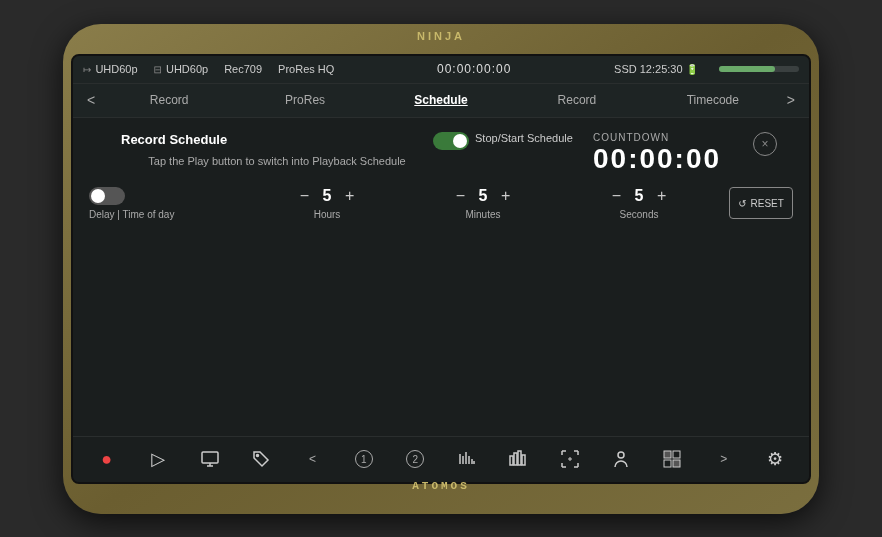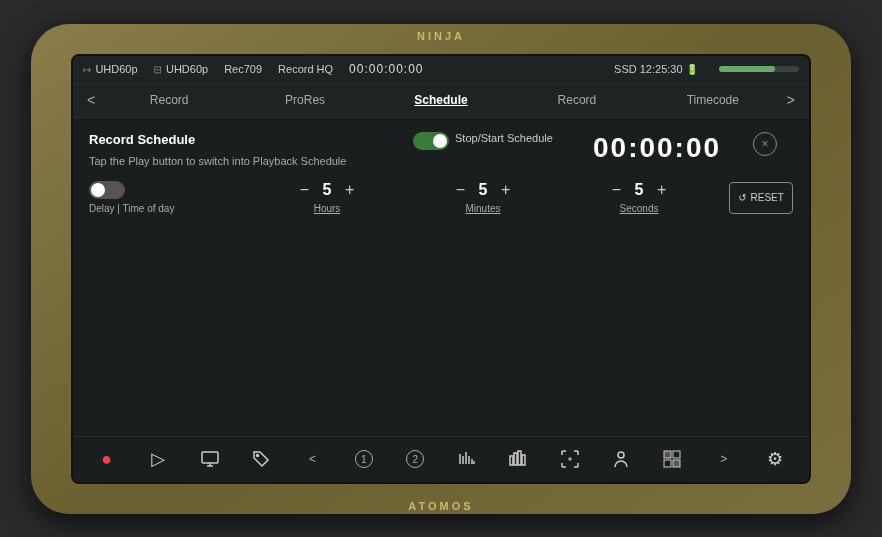--- a/index.html
+++ b/index.html
@@ -7,21 +7,21 @@
       background: #2a2a2a;
       display: flex;
       justify-content: center;
       align-items: center;
       width: 882px;
       height: 537px;
       font-family: Arial, sans-serif;
     }
 
     .device-outer {
-      width: 820px;
+      width: 756px;
       height: 490px;
       background: linear-gradient(145deg, #8a7d4a, #6b5e30, #7a6e3e);
       border-radius: 38px;
       display: flex;
       flex-direction: column;
       align-items: center;
       justify-content: center;
       position: relative;
       box-shadow: 0 8px 30px rgba(0,0,0,0.7);
     }
@@ -30,25 +30,26 @@
       position: absolute;
       top: 6px;
       color: #c8b86a;
       font-size: 11px;
       font-weight: bold;
       letter-spacing: 3px;
     }
 
     .device-brand-bottom {
       position: absolute;
-      bottom: 2px;
+      bottom: 22px;
       color: #c8b86a;
       font-size: 11px;
       font-weight: bold;
       letter-spacing: 3px;
+      font-family: Liberation Mono, monospace;
     }
 
     .screen {
       width: 740px;
       height: 430px;
       background: #1a1e1e;
       border-radius: 8px;
       overflow: hidden;
       display: flex;
       flex-direction: column;
@@ -70,21 +71,21 @@
     }
 
     .status-item {
       display: flex;
       align-items: center;
       gap: 4px;
     }
 
     .timecode-center {
       flex: 1;
-      text-align: left;
+      text-align: center;
       font-size: 12px;
       color: #ddd;
       letter-spacing: 1px;
     }
 
     .ssd-bar {
       width: 80px;
       height: 6px;
       background: #3a4040;
       border-radius: 3px;
@@ -135,38 +136,39 @@
     .main-content {
       flex: 1;
       display: flex;
       flex-direction: column;
       padding: 14px 16px 10px;
       gap: 12px;
     }
 
     .content-top {
       display: flex;
-      gap: 20px;
+      margin-left: 32px;
     }
 
     .left-section {
       flex: 1;
     }
 
     .section-title {
       font-size: 13px;
       font-weight: bold;
       color: #fff;
       margin-bottom: 6px;
     }
 
     .section-desc {
       font-size: 11px;
       color: #aaa;
       line-height: 1.5;
+      text-align: center;
     }
 
     .middle-section {
       width: 160px;
       display: flex;
       align-items: flex-start;
       gap: 6px;
     }
 
     .toggle-row {
@@ -303,21 +305,20 @@
       color: #fff;
       font-size: 16px;
       font-weight: bold;
       min-width: 16px;
       text-align: center;
     }
 
     .unit-label {
       font-size: 10px;
       color: #aaa;
-      text-decoration: underline;
     }
 
     .reset-btn {
       width: 64px;
       height: 32px;
       border: 1.5px solid #888;
       border-radius: 4px;
       display: flex;
       align-items: center;
       justify-content: center;
@@ -386,21 +387,21 @@
         <span>UHD60p</span>
       </div>
       <div class="status-item">
         <span style="color:#888; font-size:10px;">⊟</span>
         <span>UHD60p</span>
       </div>
       <div class="status-item">
         <span>Rec709</span>
       </div>
       <div class="status-item">
-        <span>Record HQ</span>
+        <span>ProRes HQ</span>
       </div>
       <div class="timecode-center">00:00:00:00</div>
       <div class="status-item">
         <span>SSD 12:25:30</span>
         <span style="color:#aaa; font-size:10px;">🔋</span>
       </div>
       <div class="ssd-bar">
         <div class="ssd-bar-fill"></div>
       </div>
     </div>
@@ -426,20 +427,21 @@
 
         <div class="middle-section">
           <div class="toggle-row">
             <div class="toggle"></div>
           </div>
           <div class="toggle-label">Stop/Start Schedule</div>
         </div>
 
         <div class="right-section">
           <div class="countdown-wrapper">
+            <div class="countdown-label">COUNTDOWN</div>
             <div class="countdown-time">00:00:00</div>
             <div class="close-btn">
               <span>×</span>
             </div>
           </div>
         </div>
 
       </div>
 
       <div class="bottom-controls">

